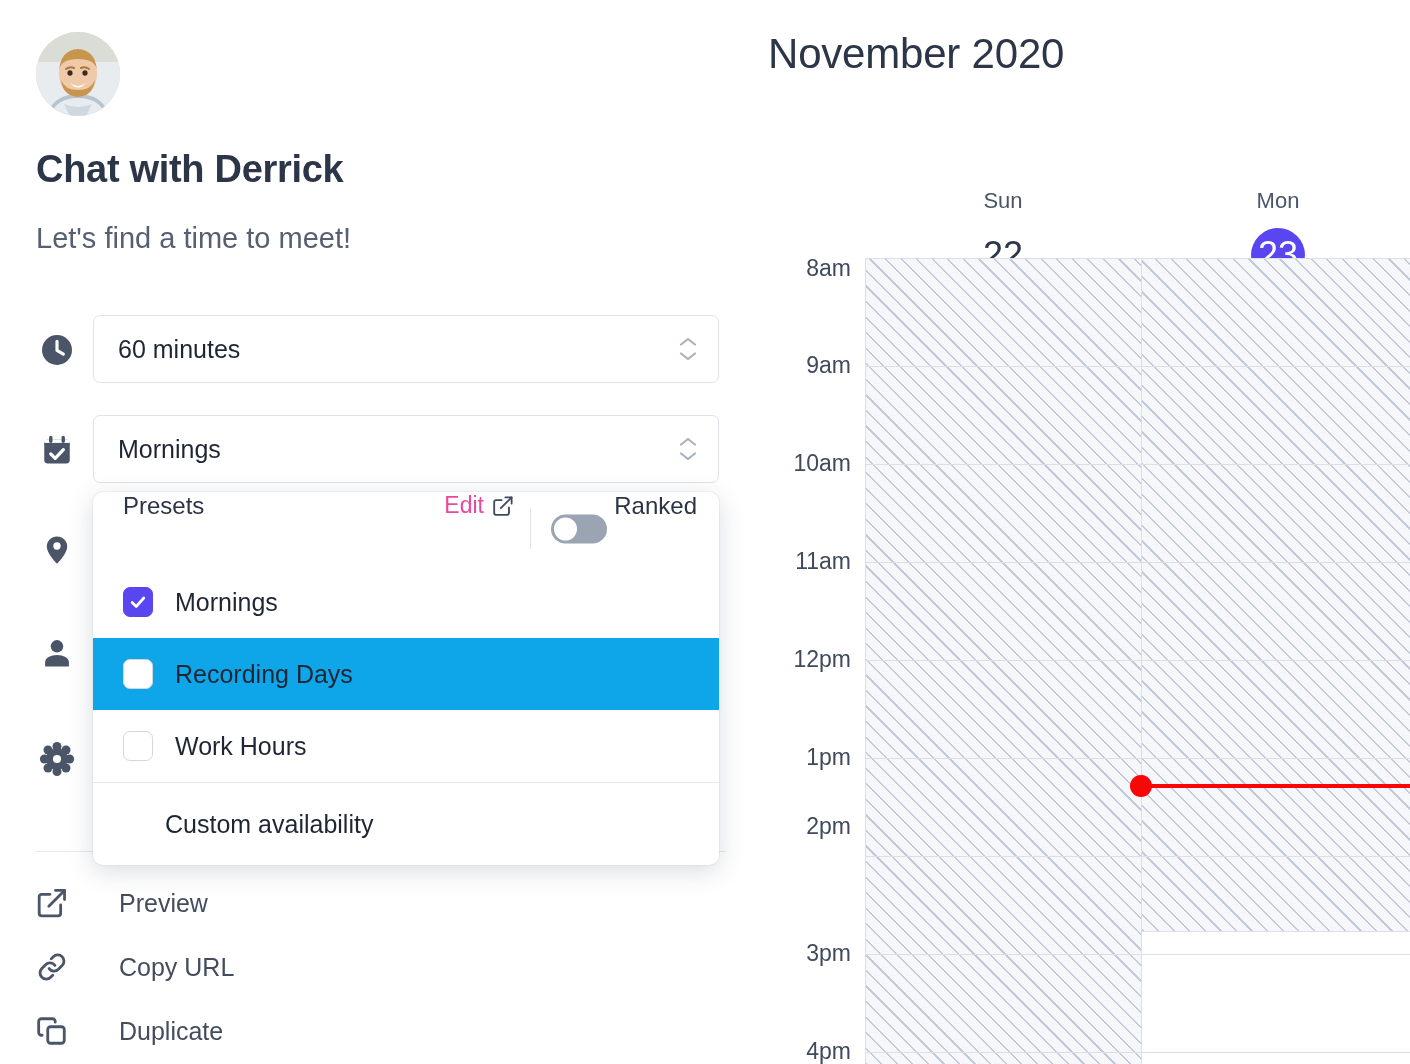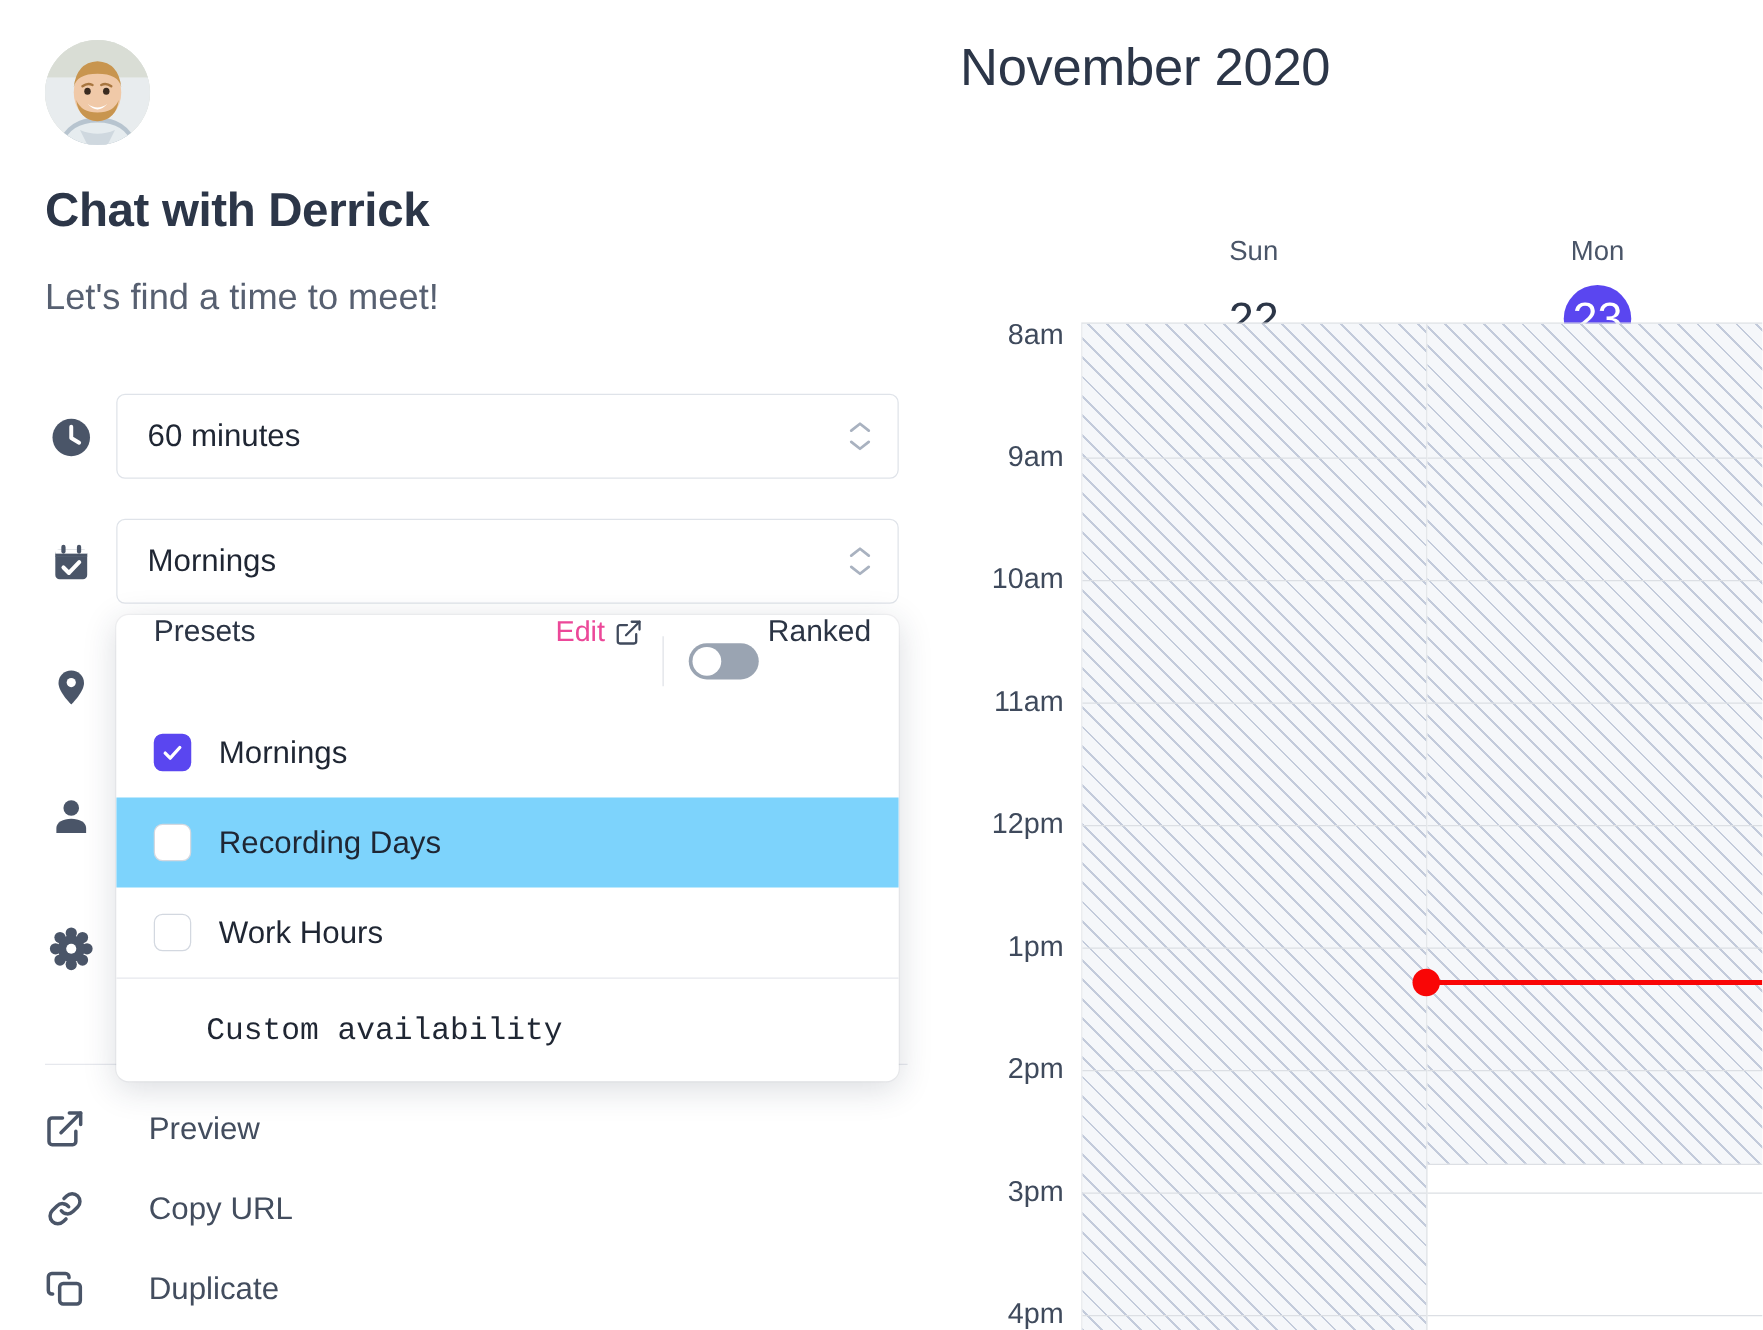--- a/index.html
+++ b/index.html
@@ -103,34 +103,34 @@
     border-radius:50%; background:#fff;
   }
   #ranked-label {
     position:absolute; right: 22px; font-size:24px; color:#2b3444;
   }
 
   .preset-item {
     height: 72px; display:flex; align-items:center; padding-left: 30px;
     position:relative;
   }
-  .preset-item.hovered { background:#7dd3fc; }
+  .preset-item.hovered { background:#0ea5e9; }
   .cbx {
     width: 30px; height: 30px; border-radius: 7px;
     border: 1.5px solid #d3d8e0; background:#fff;
     display:flex; align-items:center; justify-content:center; flex: none;
   }
   .cbx.checked { background:#5a46f0; border-color:#5a46f0; }
   .cbx svg { display:block; }
   .preset-label { margin-left: 22px; font-size: 25px; color:#1f2633; }
 
   #dropdown-footer-sep { height:1px; background:#e6e8ed; margin: 0; }
   #custom-availability {
     height: 82px; display:flex; align-items:center; padding-left: 72px;
-    font-size: 25px; color:#1f2633;font-family:Liberation Mono, monospace;
+    font-size: 25px; color:#1f2633;
   }
 
   
   #calendar { position:absolute; left:760px; top:0; width:650px; height:1064px; background:#fff; }
   #cal-month {
     position:absolute; left: 8px; top: 30px;
     font-size: 42px; color:#2c3648; font-weight:400; letter-spacing:-0.2px;
   }
   .day-head { position:absolute; top: 140px; width: 140px; text-align:center; }
   .day-head .dow { font-size: 22px; color:#4a5568;margin-top:48px; }
@@ -360,21 +360,21 @@
       <div class="dnum">23</div>
     </div>
 
     <div id="time-gutter">
       <div class="hour-label" style="top:10px;">8am</div>
       <div class="hour-label" style="top:107px;">9am</div>
       <div class="hour-label" style="top:205px;">10am</div>
       <div class="hour-label" style="top:303px;">11am</div>
       <div class="hour-label" style="top:401px;">12pm</div>
       <div class="hour-label" style="top:499px;">1pm</div>
-      <div class="hour-label" style="top:597px;">2pm</div>
+      <div class="hour-label" style="top:568px;">2pm</div>
       <div class="hour-label" style="top:695px;">3pm</div>
       <div class="hour-label" style="top:793px;">4pm</div>
     </div>
 
     <div id="grid">
 
       <div class="daycol" style="left:0px; width:276px;">
         <div class="hatch" style="top:0; height:806px;"></div>
         <div class="hline" style="top:107px;"></div>
         <div class="hline" style="top:205px;"></div>

